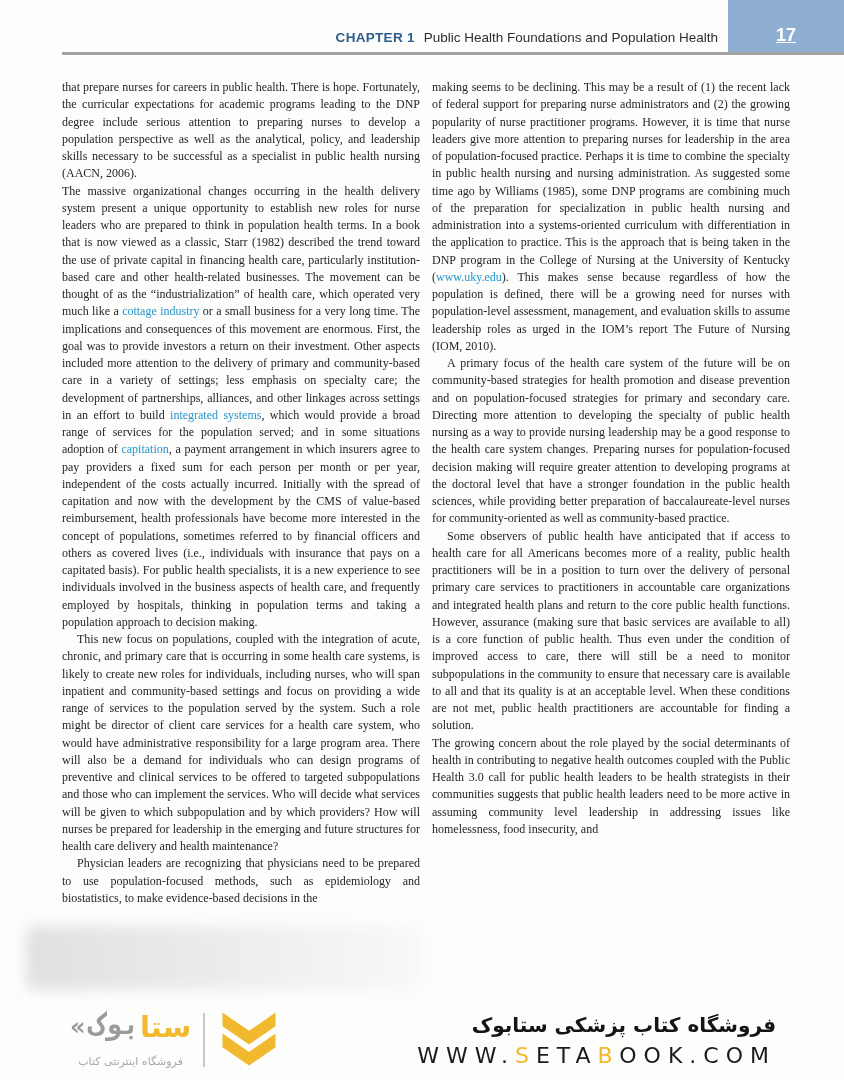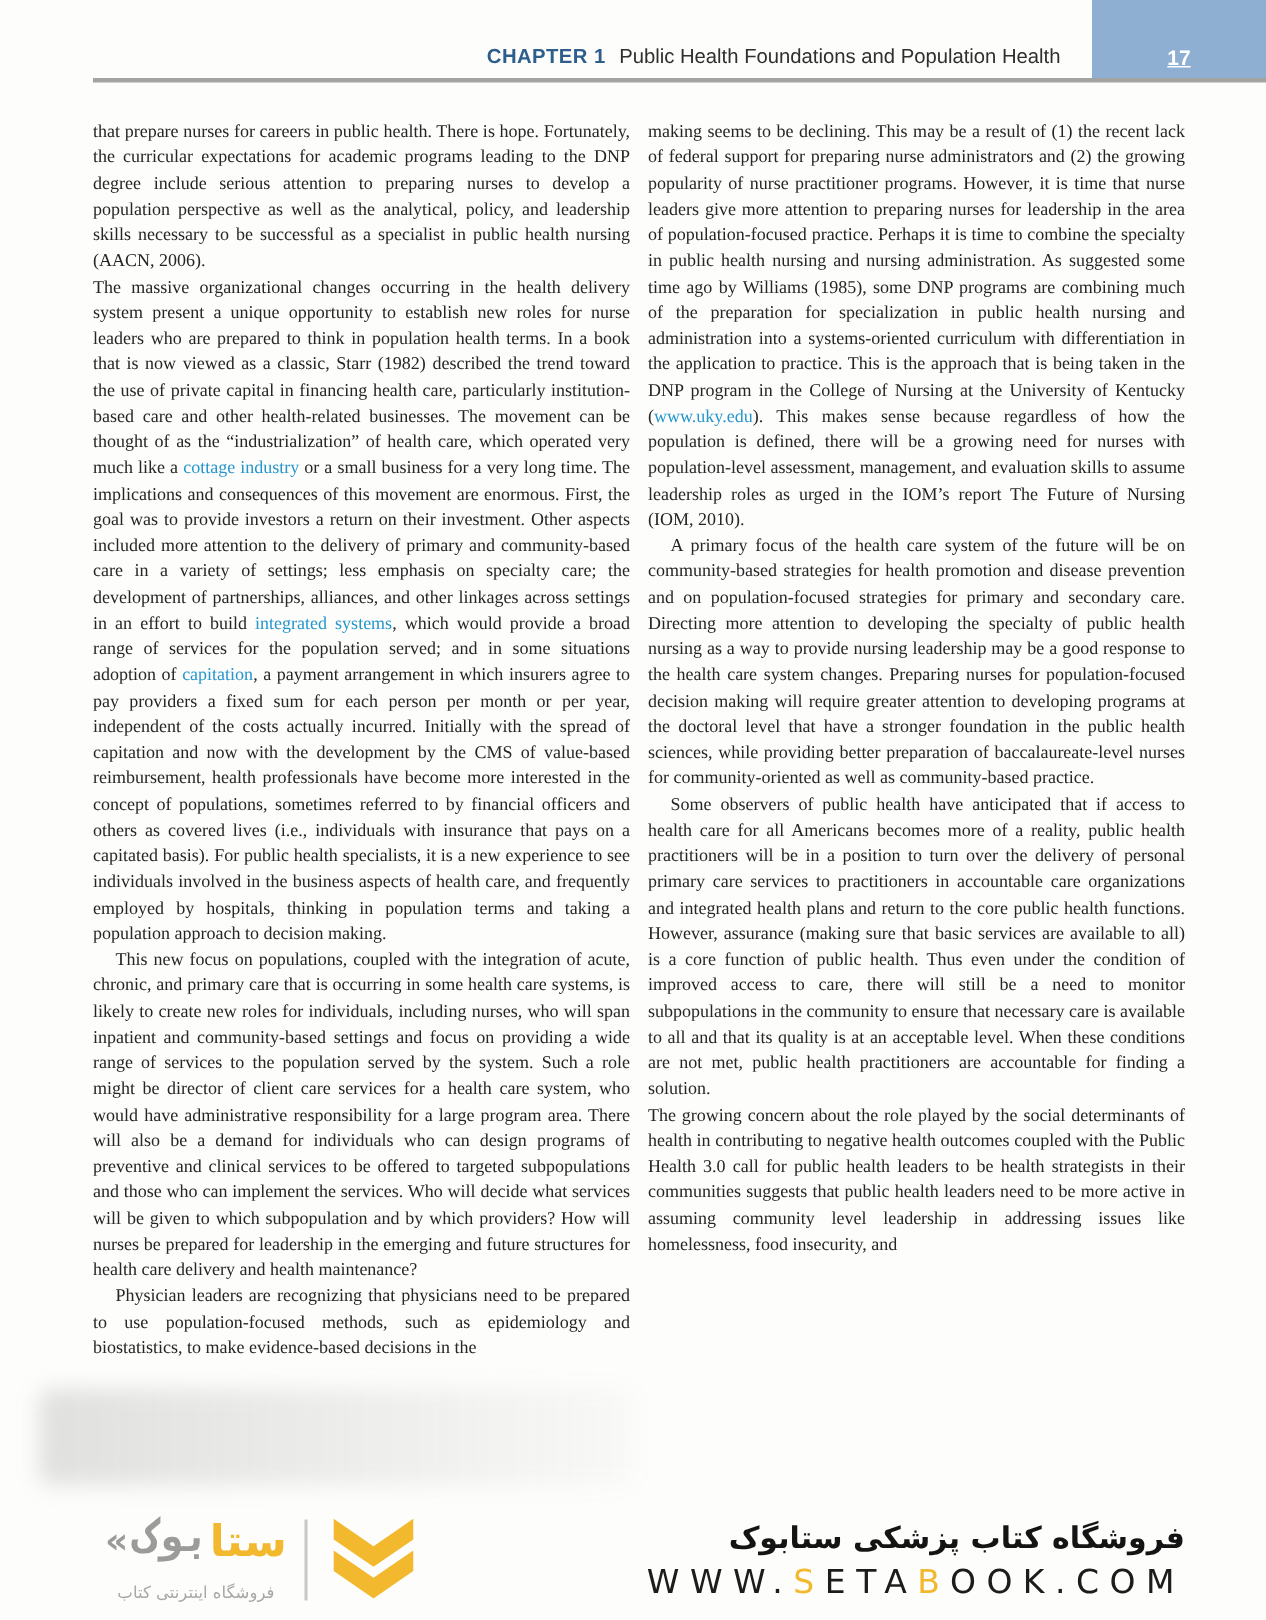--- a/index.html
+++ b/index.html
@@ -1,27 +1,27 @@
 <!DOCTYPE html>
 <html style="--chapter-blue: #2d5e8c; --page-box-blue: #8fafd2; --heading-green: #1a7a45; --link-blue: #2596cc; --accent-yellow: #f2b92e; --logo-gray: #9b9b9a;"><head>
 <meta charset="utf-8">
 <style>
   html,body{margin:0;padding:0;background:#e8e8e8;}
   .page{position:relative;width:844px;height:1080px;background:#fdfdfc;overflow:hidden;
         font-family:"Liberation Serif", serif;color:#262424;margin:0 auto;}
 
   
   .header{position:absolute;top:0;left:0;right:0;height:52px;display:flex;align-items:flex-end;}
-  .header-textline{flex:1;text-align:right;padding-right:21px;padding-bottom:7px;
+  .header-textline{flex:1;text-align:right;padding-right:10px;padding-bottom:7px;
         font-family:"Liberation Sans", sans-serif;font-size:13.5px;color:#2f2f2f;}
   .chapter-label{color:var(--chapter-blue,#2d5e8c);font-weight:bold;letter-spacing:.3px;margin-right:9px;}
   .page-box{width:116px;height:52px;background:var(--page-box-blue,#8fafd2);
         display:flex;align-items:flex-end;justify-content:center;}
   .page-num{color:#ffffff;font-family:"Liberation Sans", sans-serif;font-weight:bold;
-        font-size:14px;padding-bottom:6px;text-decoration:underline;}
+        font-size:18px;padding-bottom:6px;text-decoration:underline;}
   .header-rule{position:absolute;top:52px;left:62px;right:0;height:3px;background:#a3a3a3;}
 
   
   .columns{position:absolute;top:79px;left:62px;width:728px;height:914px;
         display:flex;gap:12px;overflow:hidden;}
   .col{width:358px;height:100%;overflow:hidden;}
   .body-para{margin:0;text-align:justify;font-size:12px;line-height:17.25px;}
   .body-para.indent{text-indent:15px;}
   .term-link{color:var(--link-blue,#2596cc);cursor:pointer;}
   .italic{}
@@ -39,21 +39,21 @@
   .logo{display:flex;align-items:center;gap:12px;margin-left:18px;}
   .logo-word-block{display:flex;flex-direction:column;align-items:center;}
   .logo-word{display:flex;align-items:center;font-family:"DejaVu Sans", sans-serif;
         font-weight:bold;font-size:29px;line-height:30px;}
   .guillemet{color:var(--logo-gray,#9b9b9a);font-size:24px;margin-right:2px;}
   .word-gray{color:var(--logo-gray,#9b9b9a);direction:rtl;font-family:Liberation Mono, monospace;}
   .word-yellow{color:var(--accent-yellow,#f2b92e);direction:rtl;}
   .logo-tagline{font-family:"DejaVu Sans", sans-serif;font-size:11px;color:#a7a7a6;
         margin-top:13px;direction:rtl;}
   .logo-divider{width:2px;height:54px;background:#c8c8c7;}
-  .site-block{text-align:right;margin-right:2px;}
+  .site-block{text-align:right;margin-right:16px;}
   .store-name-fa{font-family:"DejaVu Sans", sans-serif;font-weight:bold;font-size:20px;
         color:#141414;direction:rtl;line-height:26px;}
   .website{font-family:"DejaVu Sans", sans-serif;font-weight:normal;font-size:22px;
         letter-spacing:7px;color:#1c1c1c;margin-top:5px;white-space:nowrap;}
   .website .accent{color:var(--accent-yellow,#f2b92e);}
 </style>
 </head>
 <body>
 
 <div class="page">

